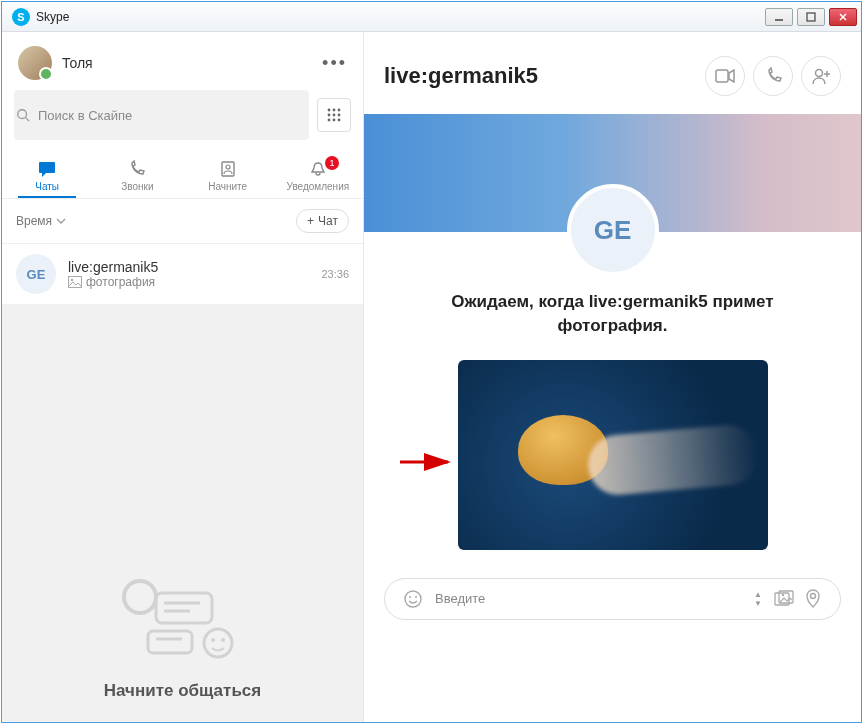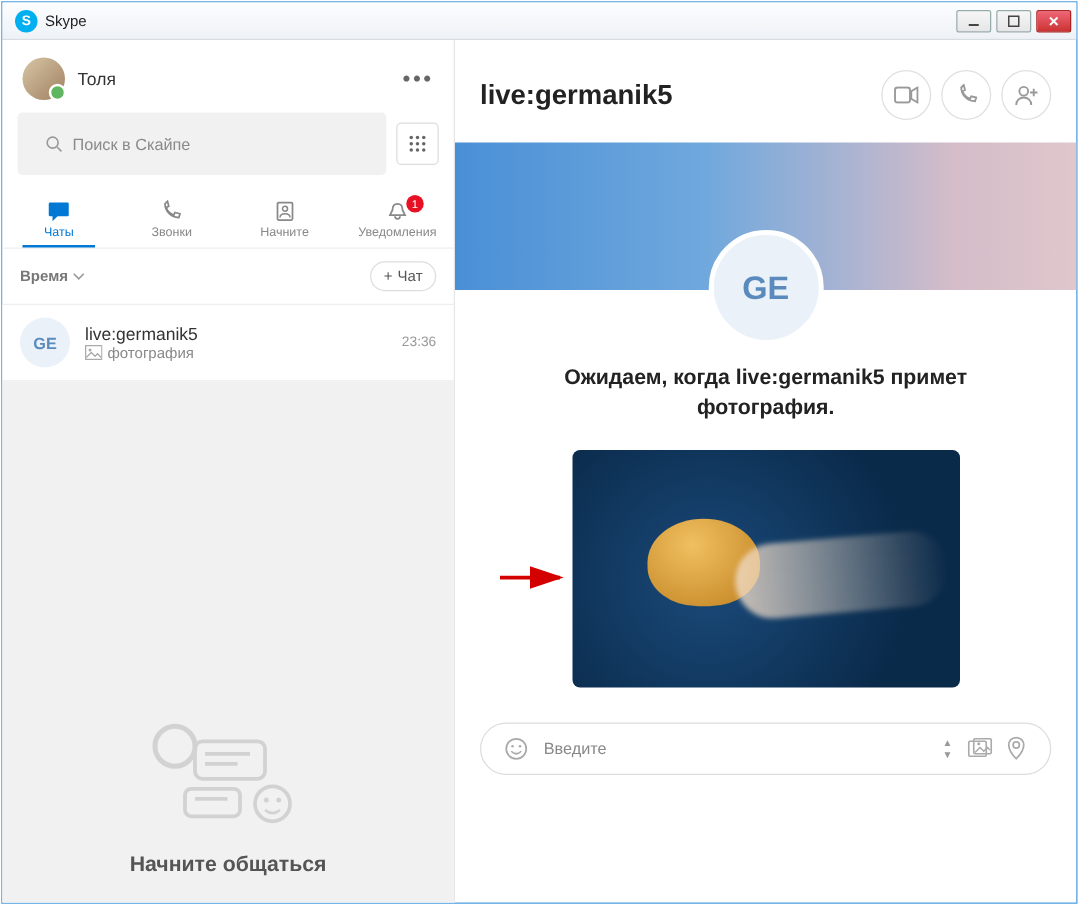--- a/index.html
+++ b/index.html
@@ -19,33 +19,33 @@
 
 
 .sidebar { width: 362px; border-right: 1px solid #e6e6e6; display: flex; flex-direction: column; background: #fff; }
 .user-row { display: flex; align-items: center; padding: 14px 16px 10px; }
 .avatar { width: 34px; height: 34px; border-radius: 50%; background: linear-gradient(135deg,#d7c6a6,#a08060); position: relative; margin-right: 10px; }
 .avatar::after { content: ""; position: absolute; right: -1px; bottom: -1px; width: 10px; height: 10px; background: #5fb65f; border: 2px solid #fff; border-radius: 50%; }
 .user-name { font-size: 14px; color: #333; flex: 1; }
 .more-btn { font-size: 18px; color: #666; cursor: pointer; letter-spacing: 2px; }
 
 .search-row { display: flex; align-items: center; padding: 0 12px 12px; gap: 8px; }
-.search-box { flex: 1; height: 50px; background: #f1f1f1; border-radius: 4px; display: flex; align-items: center; padding: 0 22px; color: #8a8a8a; font-size: 13px; }
+.search-box { flex: 1; height: 50px; background: #f1f1f1; border-radius: 4px; display: flex; align-items: center; padding: 0 2px; color: #8a8a8a; font-size: 13px; }
 .search-box svg { margin-right: 8px; }
 .dial-btn { width: 34px; height: 34px; border: 1px solid #ddd; border-radius: 4px; display: flex; align-items: center; justify-content: center; cursor: pointer; }
 
 .tabs { display: flex; border-bottom: 1px solid #eee; }
 .tab { flex: 1; display: flex; flex-direction: column; align-items: center; padding: 8px 0 6px; cursor: pointer; font-size: 10px; color: #888; position: relative; }
 .tab.active { color: #0078d4; }
 .tab.active::after { content: ""; position: absolute; bottom: 0; left: 18%; right: 18%; height: 2px; background: #0078d4; }
 .tab svg { margin-bottom: 3px; }
 .tab .badge { position: absolute; top: 4px; right: 24px; width: 14px; height: 14px; background: #e81123; border-radius: 50%; color: #fff; font-size: 9px; display: flex; align-items: center; justify-content: center; }
 
 .filter-row { display: flex; align-items: center; justify-content: space-between; padding: 10px 14px; border-bottom: 1px solid #eee; }
-.filter-label { font-size: 12px; color: #777; display: flex; align-items: center; gap: 4px; cursor: pointer; font-weight: bold; }
+.filter-label { font-size: 12px; color: #777; display: flex; align-items: center; gap: 4px; cursor: pointer; }
 .new-chat-btn { font-size: 12px; color: #555; border: 1px solid #ddd; border-radius: 14px; padding: 4px 10px; cursor: pointer; display: flex; align-items: center; gap: 4px; }
 
 .chat-list { flex: 1; overflow: auto; background: #f1f1f1; }
 .chat-item { display: flex; align-items: center; padding: 10px 14px; background: #fff; cursor: pointer; border-bottom: 1px solid #f1f1f1; }
 .chat-avatar { width: 40px; height: 40px; border-radius: 50%; background: #eaf1f9; color: #5b8bbd; font-size: 13px; font-weight: 600; display: flex; align-items: center; justify-content: center; margin-right: 12px; }
 .chat-info { flex: 1; }
 .chat-name { font-size: 14px; color: #333; }
 .chat-preview { font-size: 12px; color: #888; display: flex; align-items: center; gap: 4px; }
 .chat-time { font-size: 11px; color: #999; }
 

